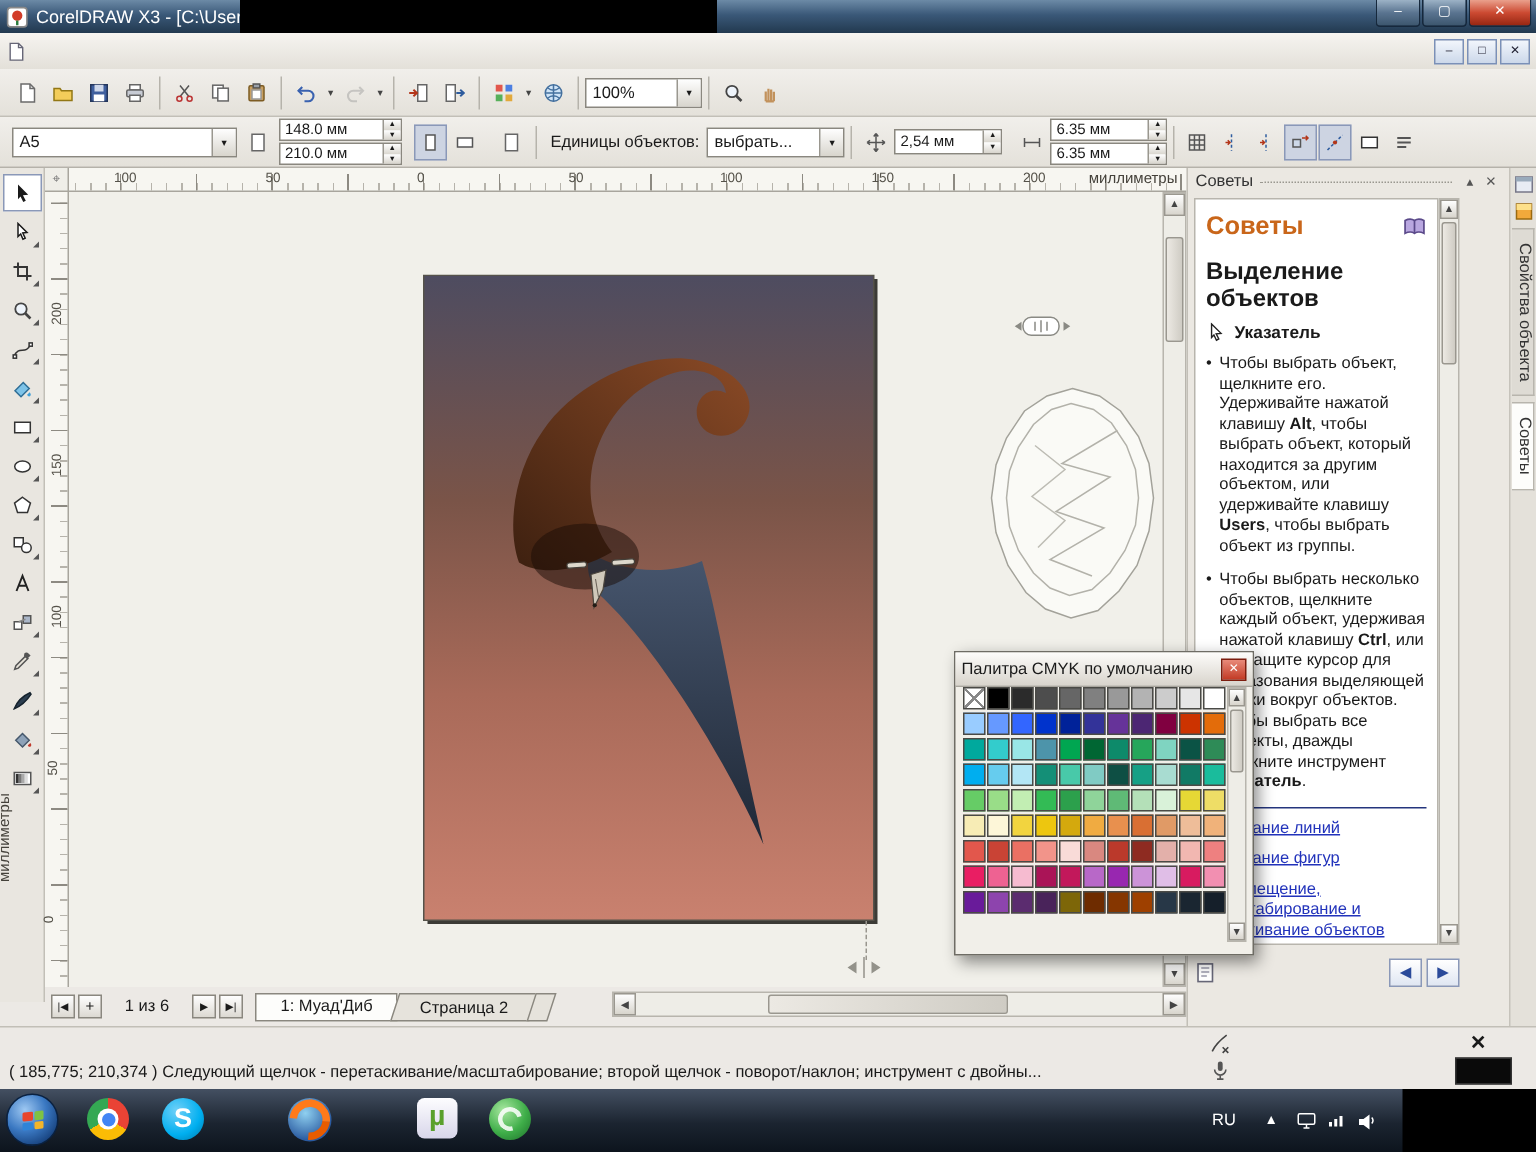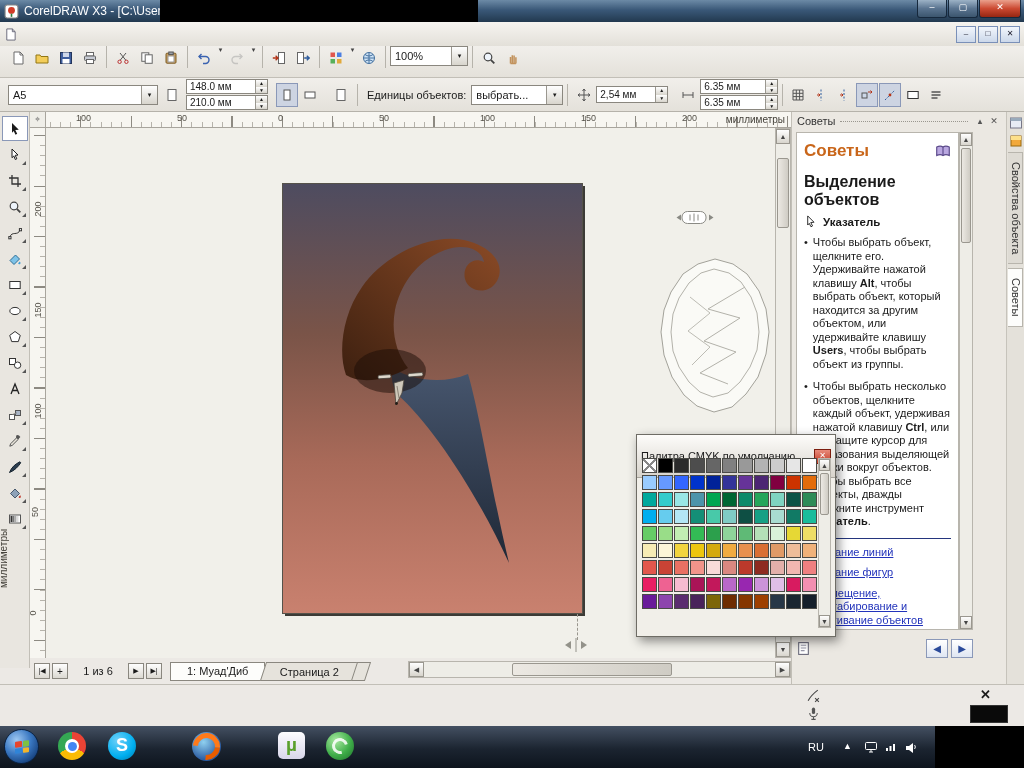--- a/index.html
+++ b/index.html
@@ -16,21 +16,21 @@
     background:linear-gradient(#9cb2c6,#5a7490 50%,#3c566e);color:#fff;font-size:9px;line-height:15px;text-align:center}
   .wbtn.close{width:40px;background:linear-gradient(#eaa08c,#cc4a32 50%,#962612)}
   
   .menubar{left:0;top:22px;width:1024px;height:24px;background:linear-gradient(#f6f4f0,#e3e0d9);
     border-bottom:1px solid #c2bfb7;display:flex;align-items:center}
   .menu-item{padding:4px 8px;white-space:nowrap}
   .mdibtns{position:absolute;right:4px;top:26px;display:flex;gap:2px}
   .mbtn{width:18px;height:15px;border:1px solid #7a90b8;background:linear-gradient(#f2f6fc,#ccd8ea);
     font-size:8px;line-height:13px;text-align:center;color:#223}
   
-  .toolbar{left:0;top:46px;width:1024px;height:32px;display:flex;padding-left:6px;
+  .toolbar{left:0;top:46px;width:1024px;height:32px;display:flex;align-items:center;padding-left:6px;
     background:linear-gradient(#f1efeb,#e4e1da);border-bottom:1px solid #c2bfb7;box-sizing:border-box}
   .propbar{left:0;top:78px;width:1024px;height:34px;display:flex;align-items:center;padding-left:8px;
     background:linear-gradient(#f1efeb,#e4e1da);border-bottom:1px solid #b5b2aa;box-sizing:border-box;font-size:11px}
   .tbtn{position:relative;width:24px;height:24px;display:flex;align-items:center;justify-content:center;flex:none}
   .tbtn.disabled{opacity:.45}
   .ddarrow{width:9px;font-size:7px;color:#444;flex:none;text-align:center}
   .sep{width:1px;height:22px;background:#b6b3ab;margin:0 4px;flex:none}
   .combo{height:20px;background:#fff;border:1px solid #8a877f;display:flex;align-items:center;
     font-size:11px;flex:none;box-sizing:border-box}
   .combo .cval{flex:1;padding:0 4px;white-space:nowrap;overflow:hidden}
@@ -96,21 +96,21 @@
     color:#2a4a9a;font-size:10px;display:flex;align-items:center;justify-content:center;margin-left:3px;box-sizing:border-box}
   
   .tabstrip{left:1006px;top:112px;width:18px;height:572px;background:#e4e1da;border-left:1px solid #c6c3bb;box-sizing:border-box}
   .strip-icon{width:14px;height:14px;margin:4px auto 2px;display:block}
   .vtab{writing-mode:vertical-rl;font-size:11px;color:#333;padding:9px 0;margin:4px auto;display:block;
     background:#dedbd4;border:1px solid #b8b5ad;border-left:none;width:15px;text-align:center;box-sizing:border-box}
   .vtab.active{background:#fdfdfb}
   
   .palette{left:636px;top:434px;width:200px;height:203px;background:#f1efe9;border:1px solid #6e6c65;
     box-shadow:3px 4px 10px rgba(0,0,0,.45);z-index:60;box-sizing:border-box}
-  .ptitle{height:18px;display:flex;align-items:center;padding:12px 4px;font-size:11px;
+  .ptitle{height:18px;display:flex;align-items:center;padding:2px 4px;font-size:11px;
     background:linear-gradient(#fdfcfa,#d8d4cc);border-bottom:1px solid #a8a59d}
   .pclose{margin-left:auto;width:15px;height:13px;background:linear-gradient(#e88a7a,#c23a24);border:1px solid #7c1d0e;
     color:#fff;font-size:8px;line-height:11px;text-align:center}
   .pgrid{position:absolute;left:5px;top:23px;display:grid;grid-template-columns:repeat(11,15px);grid-auto-rows:16px;gap:1px}
   .swatch{width:15px;height:15px;border:1px solid #4a4a46;box-sizing:border-box}
   .swatch.none{background:
     linear-gradient(45deg,transparent 45%,#888 45% 55%,transparent 55%),
     linear-gradient(-45deg,transparent 45%,#888 45% 55%,transparent 55%),#fff}
   .pscroll{position:absolute;right:4px;top:23px;width:13px;height:170px}
   
@@ -798,20 +798,21 @@
 
   <div class="abs sbh" style="left:408px;top:661px;width:383px;height:17px">
     <div class="sbbtn" style="width:15px">◀</div>
     <div style="flex:1;position:relative">
       <div class="sbthumb" style="position:absolute;top:1px;left:88px;width:160px;height:13px"></div>
     </div>
     <div class="sbbtn" style="width:15px">▶</div>
   </div>
 
   <div class="abs statusbar">
+    <span class="stext">( 185,775; 210,374 ) Следующий щелчок - перетаскивание/масштабирование; второй щелчок - поворот/наклон; инструмент с двойны...</span>
     <svg class="abs" style="left:806px;top:3px" width="15" height="15" viewBox="0 0 14 14">
       <path d="M2 12 C4 8 7 5 11 2" stroke="#444" fill="none"></path>
         <path d="M8.5 9.5l3.5 3.5M12 9.5 8.5 13" stroke="#444"></path>
     </svg>
     <svg class="abs" style="left:806px;top:21px" width="15" height="15" viewBox="0 0 14 14">
       <rect x="5.5" y="1.5" width="3" height="6" rx="1.5" fill="#555"></rect>
         <path d="M3.5 6.5a3.5 3.5 0 0 0 7 0M7 10v2.5M5 12.5h4" stroke="#555" fill="none"></path>
     </svg>
     <span class="abs" style="left:980px;top:2px;font-size:13px;font-weight:bold">✕</span>
     <div class="abs" style="left:970px;top:20px;width:36px;height:16px;background:#0a0a0a;border:1px solid #333"></div>

